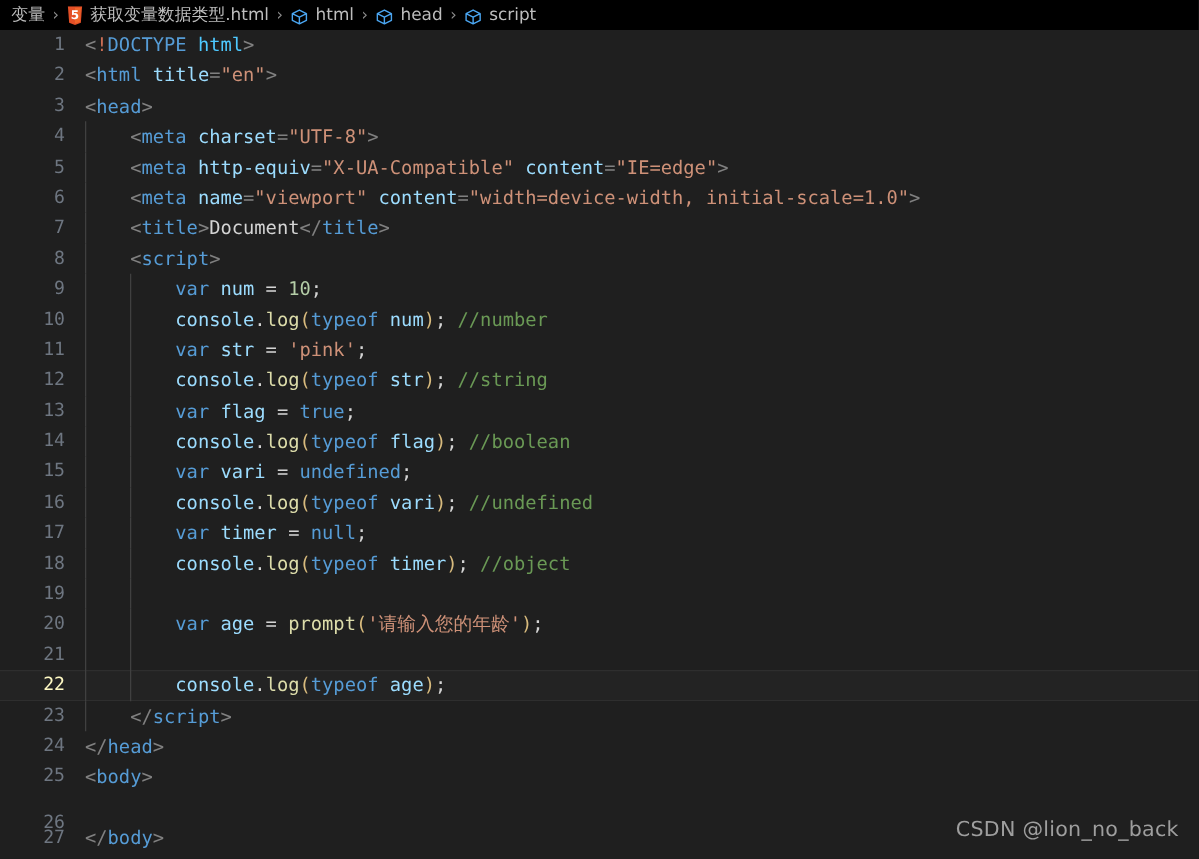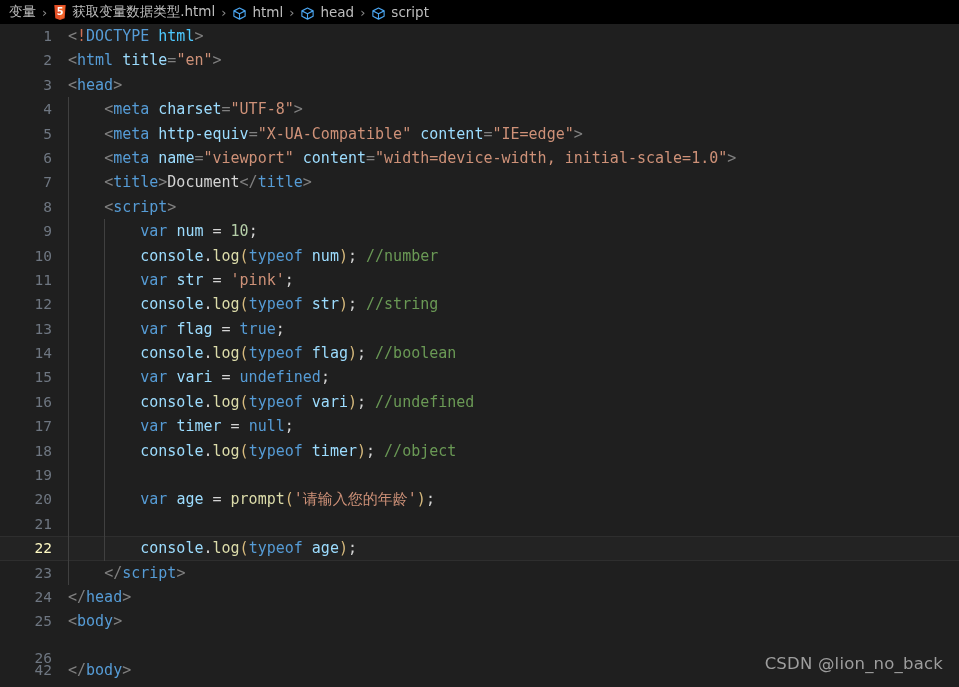--- a/index.html
+++ b/index.html
@@ -211,17 +211,17 @@
       <div class="line" style="top: 0px;"><div class="lnum">17</div><div class="guide g1"></div><div class="guide g2"></div><div class="code"><span class="t-op">        </span><span class="t-kw">var</span><span class="t-op"> </span><span class="t-var">timer</span><span class="t-op"> = </span><span class="t-kw">null</span><span class="t-op">;</span></div></div>
       <div class="line" style="top: 0px;"><div class="lnum">18</div><div class="guide g1"></div><div class="guide g2"></div><div class="code"><span class="t-op">        </span><span class="t-var">console</span><span class="t-op">.</span><span class="t-fn">log</span><span class="t-paren">(</span><span class="t-kw">typeof</span><span class="t-op"> </span><span class="t-var">timer</span><span class="t-paren">)</span><span class="t-op">;</span><span class="t-op"> </span><span class="t-comment">//object</span></div></div>
       <div class="line" style="top: 0px; padding-left: 12px;"><div class="lnum">19</div><div class="guide g1"></div><div class="guide g2"></div><div class="code"></div></div>
       <div class="line" style="top: 0px;"><div class="lnum">20</div><div class="guide g1"></div><div class="guide g2"></div><div class="code"><span class="t-op">        </span><span class="t-kw">var</span><span class="t-op"> </span><span class="t-var">age</span><span class="t-op"> = </span><span class="t-fn">prompt</span><span class="t-paren">(</span><span class="t-str">'请输入您的年龄'</span><span class="t-paren">)</span><span class="t-op">;</span></div></div>
       <div class="line" style="top: 0px;"><div class="lnum">21</div><div class="guide g1"></div><div class="guide g2"></div></div>
       <div class="line active" style="top: 0px;"><div class="lnum">22</div><div class="guide g1"></div><div class="guide g2"></div><div class="code"><span class="t-op">        </span><span class="t-var">console</span><span class="t-op">.</span><span class="t-fn">log</span><span class="t-paren">(</span><span class="t-kw">typeof</span><span class="t-op"> </span><span class="t-var">age</span><span class="t-paren">)</span><span class="t-op">;</span></div></div>
       <div class="line" style="top: 0px;"><div class="lnum">23</div><div class="guide g1"></div><div class="code"><span class="t-op">    </span><span class="t-punct">&lt;/</span><span class="t-tag">script</span><span class="t-punct">&gt;</span></div></div>
       <div class="line" style="top: 0px;"><div class="lnum">24</div><div class="code"><span class="t-punct">&lt;/</span><span class="t-tag">head</span><span class="t-punct">&gt;</span></div></div>
       <div class="line" style="top: 0px;"><div class="lnum">25</div><div class="code"><span class="t-punct">&lt;</span><span class="t-tag">body</span><span class="t-punct">&gt;</span></div></div>
       <div class="line" style="top: 12px;"><div class="lnum">26</div><div class="code"></div></div>
-      <div class="line" style="top: 0px;"><div class="lnum">42</div><div class="code"><span class="t-punct">&lt;/</span><span class="t-tag">body</span><span class="t-punct">&gt;</span></div></div>
+      <div class="line" style="top: 0px;"><div class="lnum">27</div><div class="code"><span class="t-punct">&lt;/</span><span class="t-tag">body</span><span class="t-punct">&gt;</span></div></div>
       <div class="line" style="top: 0px;"><div class="lnum">28</div><div class="code"><span class="t-punct">&lt;/</span><span class="t-tag">html</span><span class="t-punct">&gt;</span></div></div>
     </div>
   <div id="watermark">CSDN @lion_no_back</div>
 </div>
 
 </body></html>

